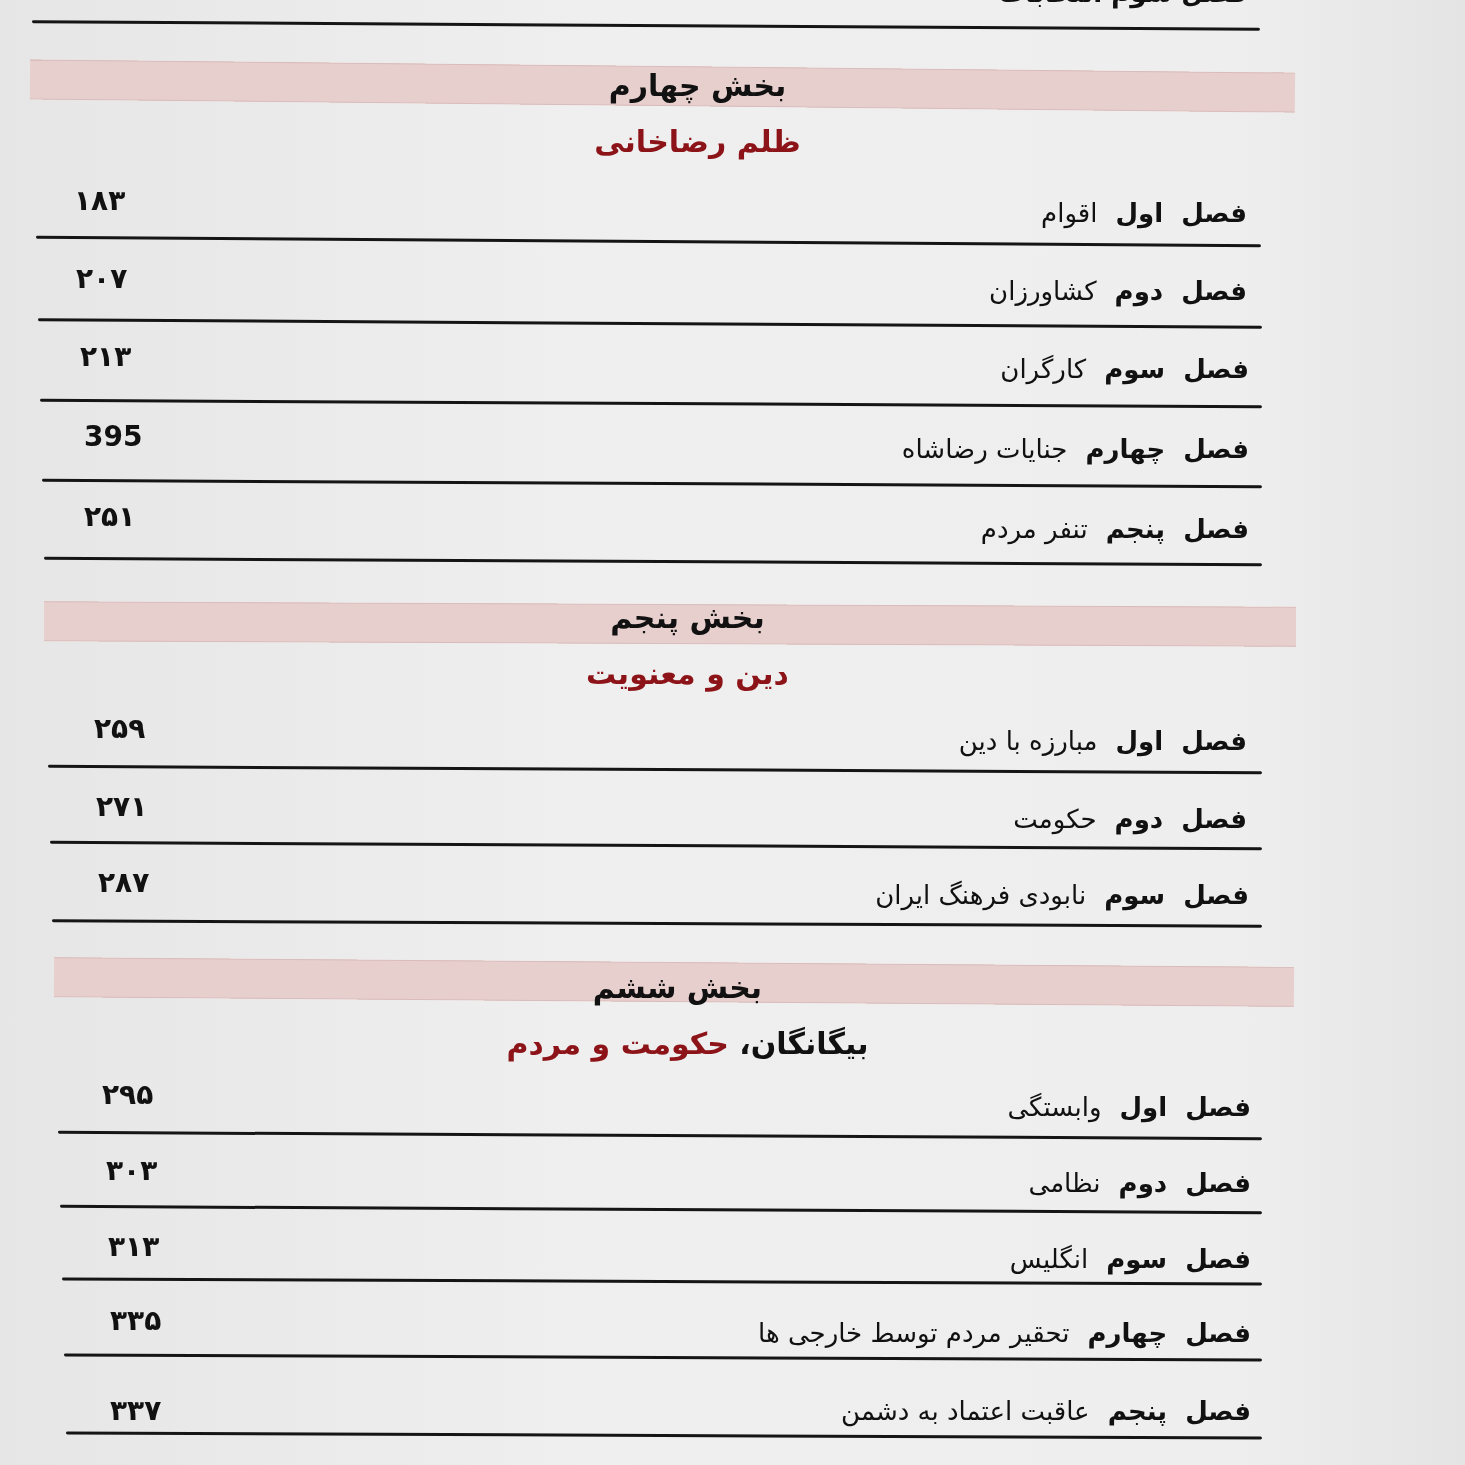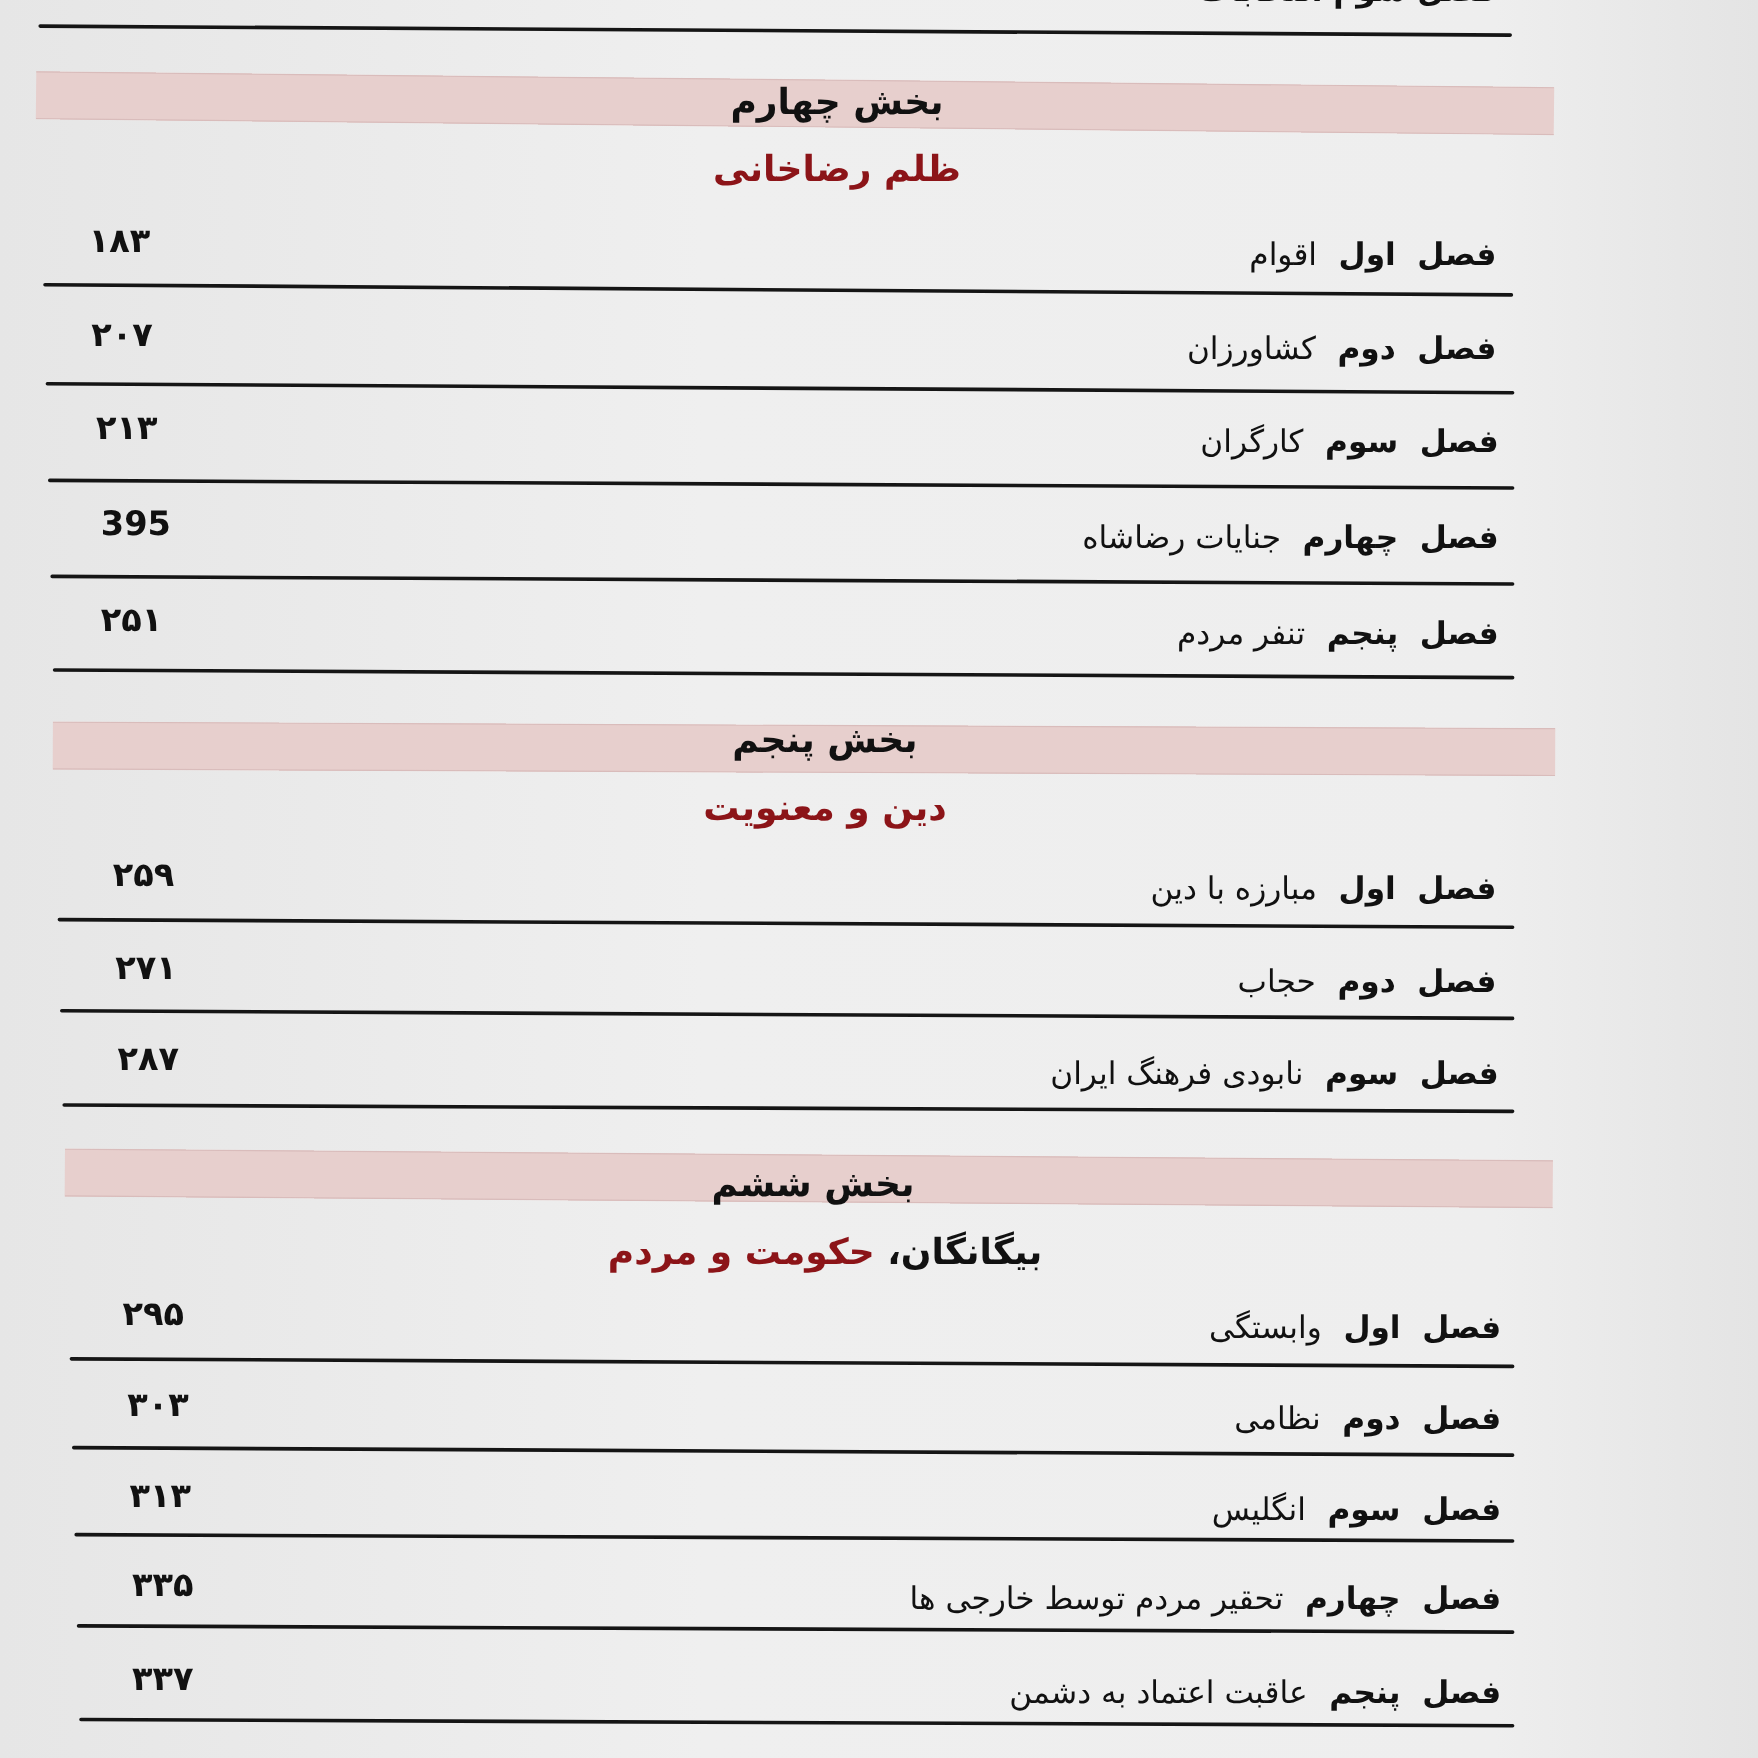--- a/index.html
+++ b/index.html
@@ -99,21 +99,21 @@
   <div class="row" style="top:726px;">
     <div class="chap" style="right:18px;">
       <span class="lbl">فصل</span><span class="ord">اول</span><span class="ttl">مبارزه با دین</span>
     </div>
     <div class="pg" style="left:64px;">۲۵۹</div>
   </div>
   <div class="rule" style="left:48px;top:768px;width:1214px;transform:rotate(0.3deg);"></div>
 
   <div class="row" style="top:804px;">
     <div class="chap" style="right:18px;">
-      <span class="lbl">فصل</span><span class="ord">دوم</span><span class="ttl">حجاب</span>
+      <span class="lbl">فصل</span><span class="ord">دوم</span><span class="ttl">حکومت</span>
     </div>
     <div class="pg" style="left:66px;">۲۷۱</div>
   </div>
   <div class="rule" style="left:50px;top:844px;width:1212px;transform:rotate(0.3deg);"></div>
 
   <div class="row" style="top:880px;">
     <div class="chap" style="right:16px;">
       <span class="lbl">فصل</span><span class="ord">سوم</span><span class="ttl">نابودی فرهنگ ایران</span>
     </div>
     <div class="pg" style="left:68px;">۲۸۷</div>
@@ -156,17 +156,17 @@
       <span class="lbl">فصل</span><span class="ord">چهارم</span><span class="ttl">تحقیر مردم توسط خارجی ها</span>
     </div>
     <div class="pg" style="left:80px;">۳۳۵</div>
   </div>
   <div class="rule" style="left:64px;top:1356px;width:1198px;transform:rotate(0.25deg);"></div>
 
   <div class="row" style="top:1396px;">
     <div class="chap" style="right:14px;">
       <span class="lbl">فصل</span><span class="ord">پنجم</span><span class="ttl">عاقبت اعتماد به دشمن</span>
     </div>
-    <div class="pg" style="left:80px;">۳۳۷</div>
+    <div class="pg" style="left:80px;margin-top:12px;">۳۳۷</div>
   </div>
   <div class="rule" style="left:66px;top:1434px;width:1196px;transform:rotate(0.25deg);"></div>
 
 </div>
 
 </body></html>

